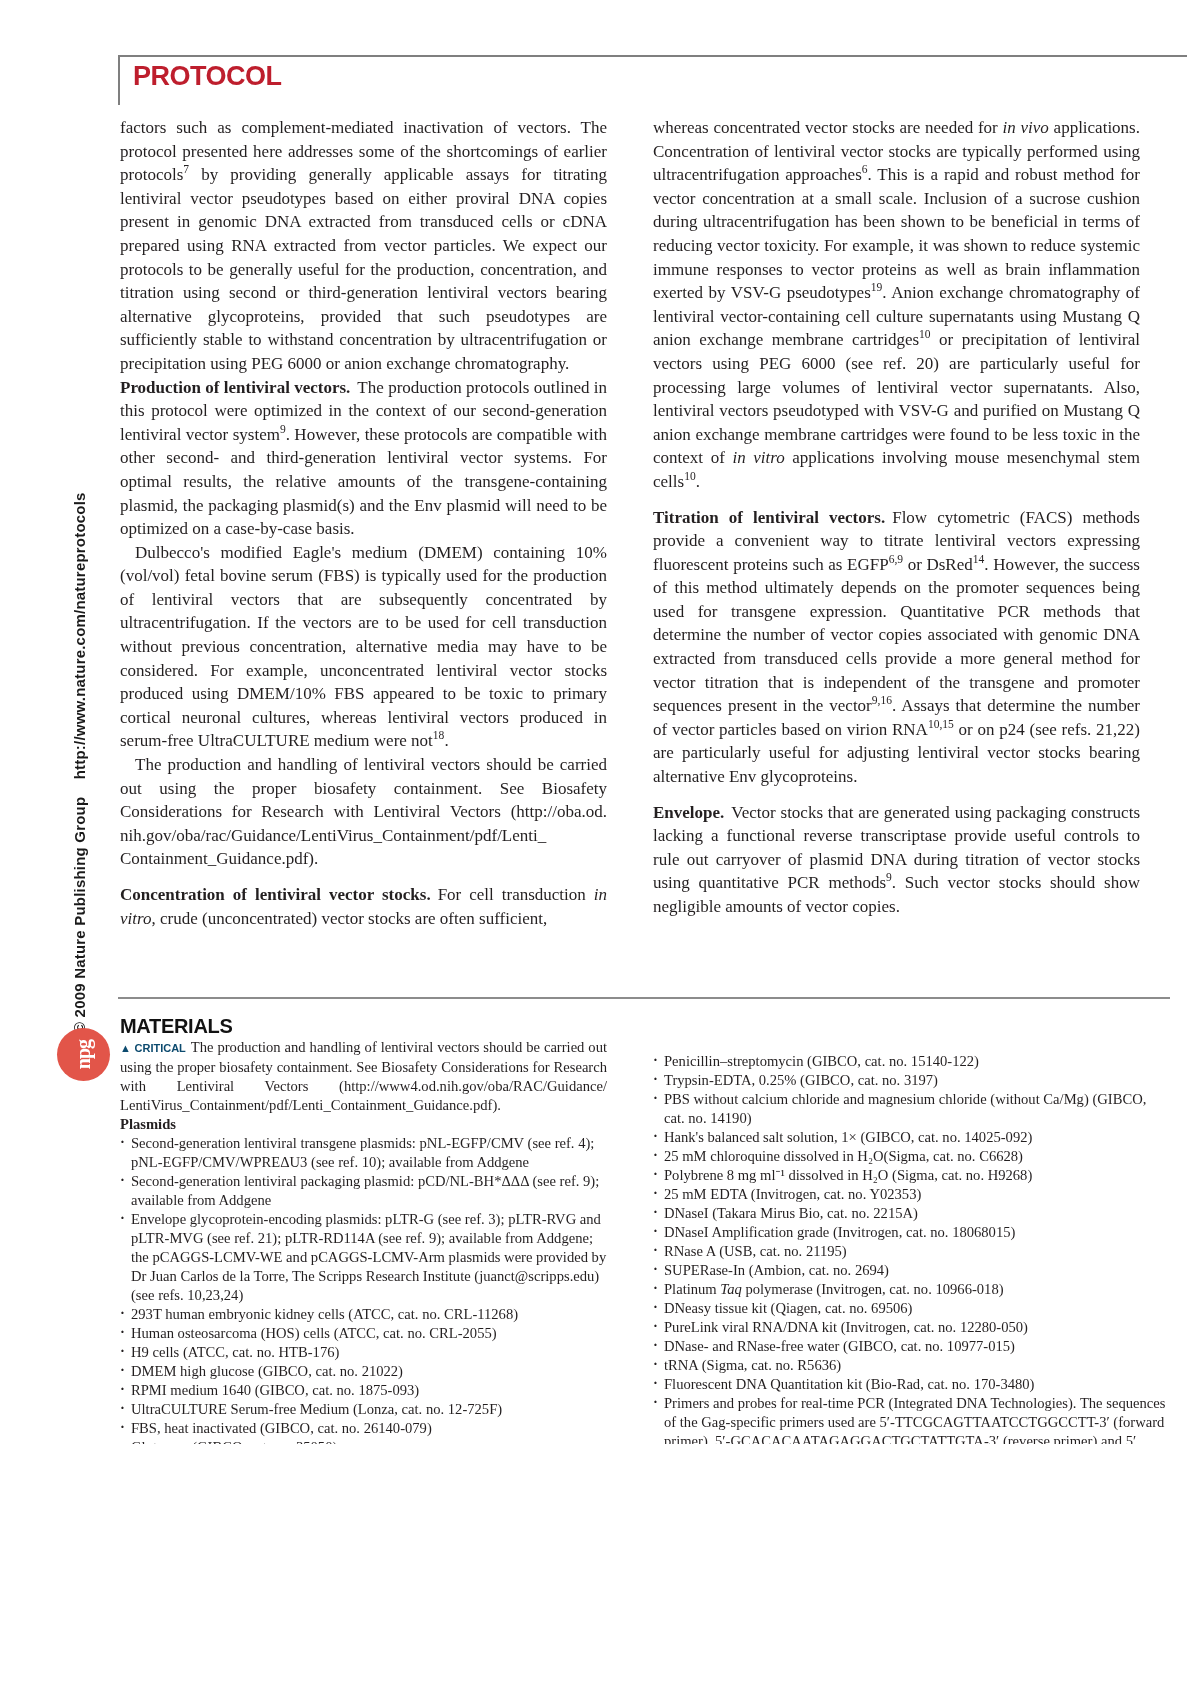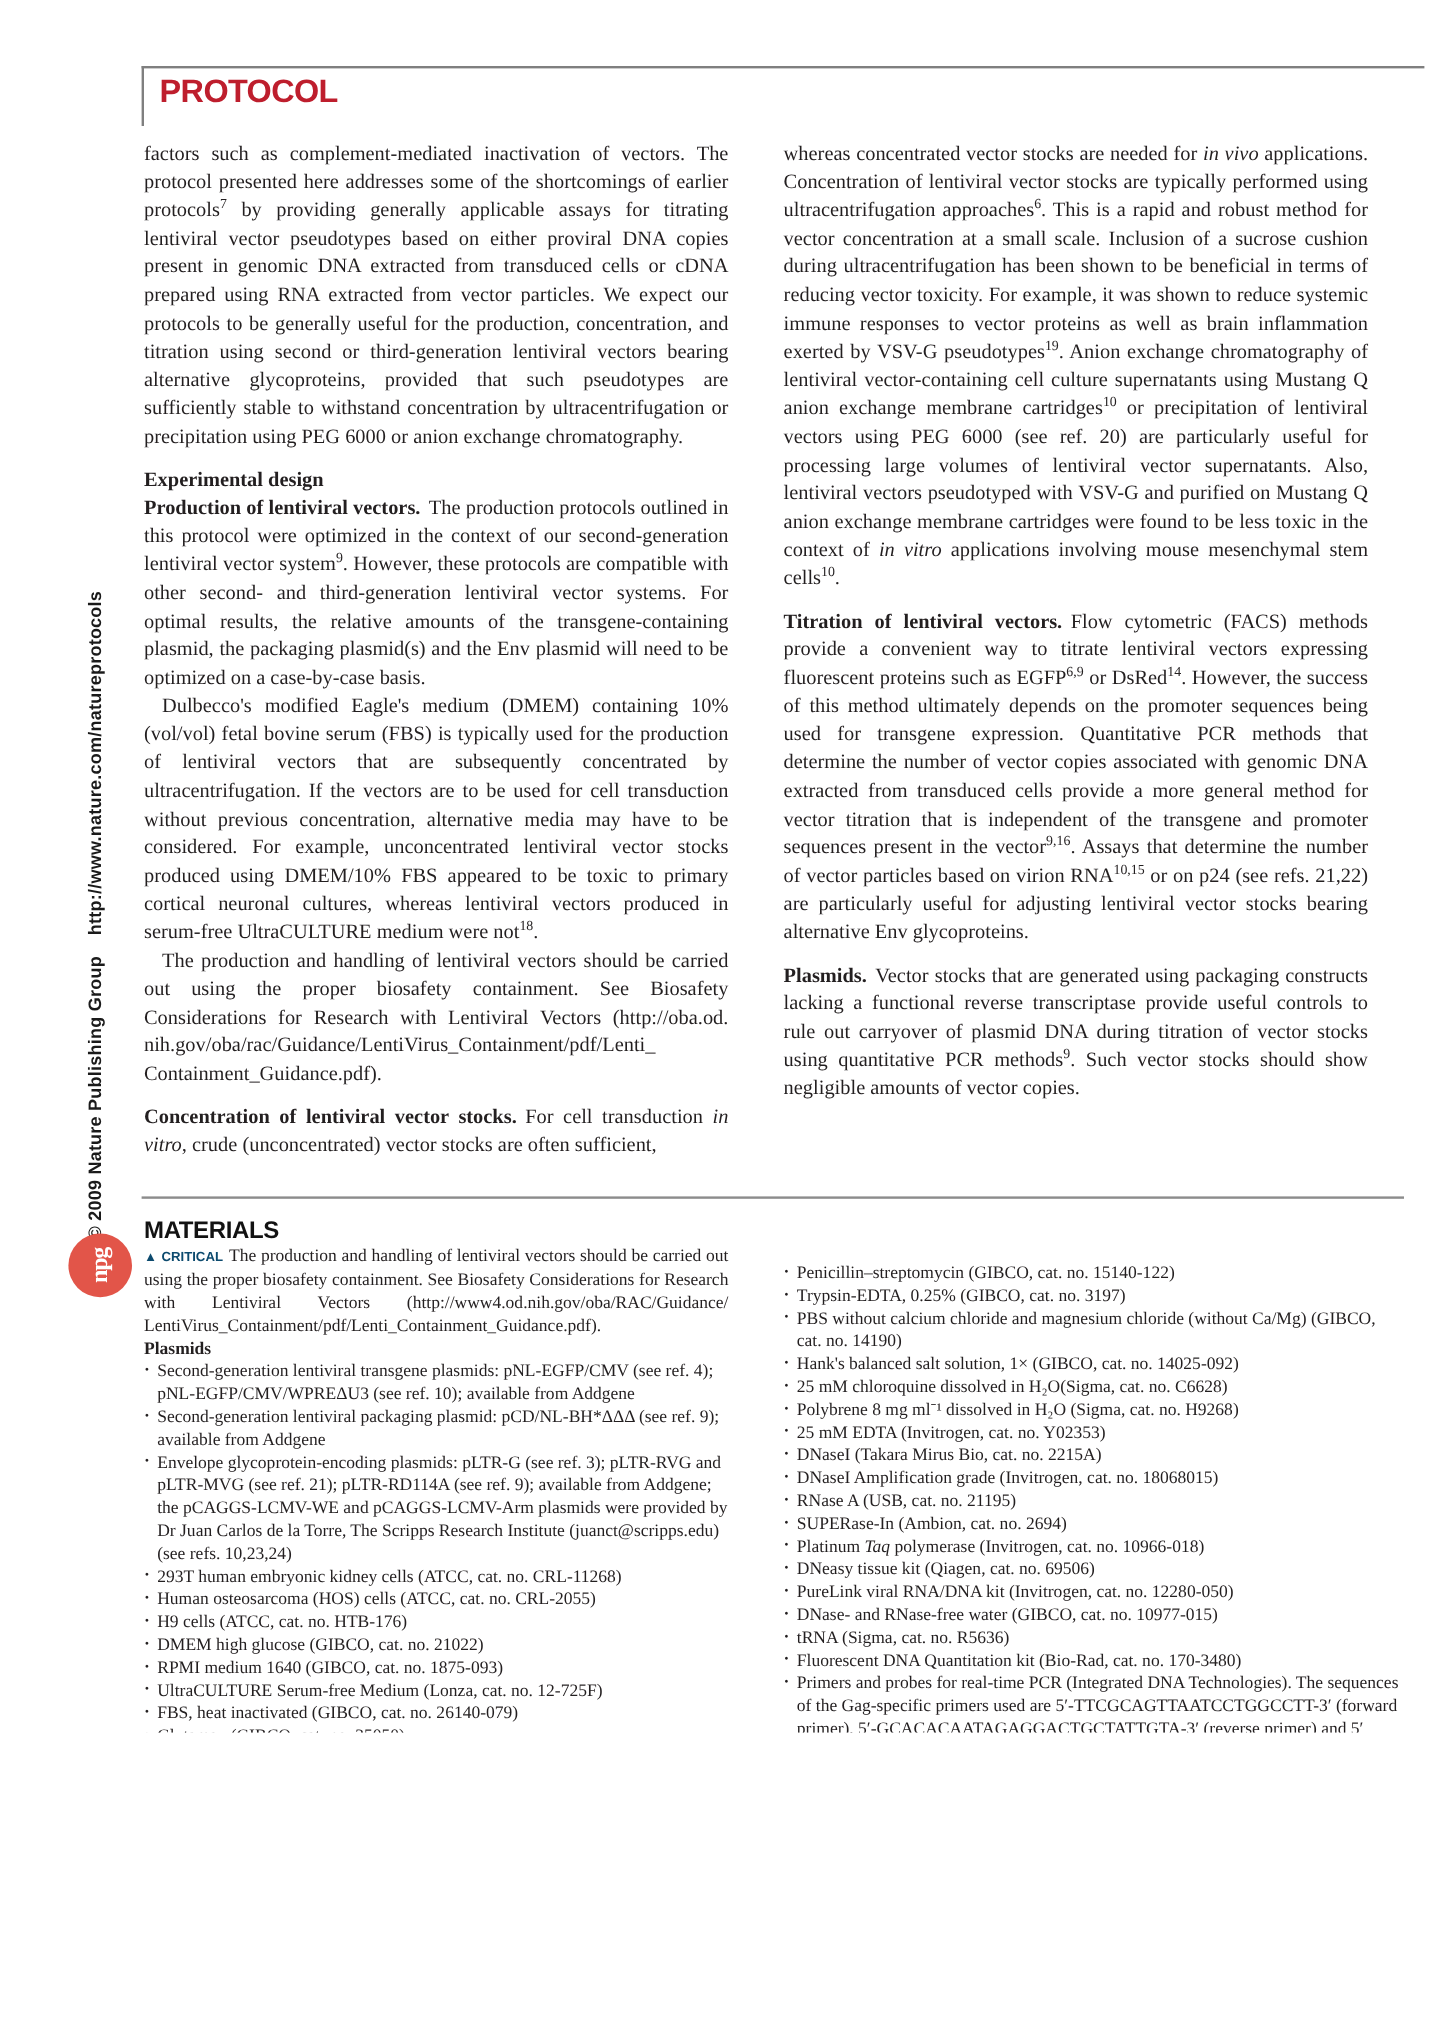--- a/index.html
+++ b/index.html
@@ -91,31 +91,30 @@
   <div class="kicker-rule-v"></div>
   <div class="kicker">PROTOCOL</div>
 
   <div class="sidebar-text">© 2009 Nature Publishing Group    http://www.nature.com/natureprotocols</div>
   <div class="npg-logo">
     <span class="npg-text">npg</span>
   </div>
 
   <div class="col col-left">
     <p class="para"><span>factors such as complement-mediated inactivation of vectors. The protocol presented here addresses some of the shortcomings of earlier protocols</span><sup>7</sup><span> by providing generally applicable assays for titrating lentiviral vector pseudotypes based on either proviral DNA copies present in genomic DNA extracted from transduced cells or cDNA prepared using RNA extracted from vector particles. We expect our protocols to be generally useful for the production, concentration, and titration using second or third-generation lentiviral vectors bearing alternative glycoproteins, provided that such pseudotypes are sufficiently stable to withstand concentration by ultracentrifugation or precipitation using PEG 6000 or anion exchange chromatography.</span></p>
-    <h3 class="subhead">Experimental design</h3>
     <p class="para"><span class="b">Production of lentiviral vectors.</span><span>The production protocols outlined in this protocol were optimized in the context of our second-generation lentiviral vector system</span><sup>9</sup><span>. However, these protocols are compatible with other second- and third-generation lentiviral vector systems. For optimal results, the relative amounts of the transgene-containing plasmid, the packaging plasmid(s) and the Env plasmid will need to be optimized on a case-by-case basis.</span></p>
     <p class="para indent"><span>Dulbecco's modified Eagle's medium (DMEM) containing 10% (vol/vol) fetal bovine serum (FBS) is typically used for the production of lentiviral vectors that are subsequently concentrated by ultracentrifugation. If the vectors are to be used for cell transduction without previous concentration, alternative media may have to be considered. For example, unconcentrated lentiviral vector stocks produced using DMEM/10% FBS appeared to be toxic to primary cortical neuronal cultures, whereas lentiviral vectors produced in serum-free UltraCULTURE medium were not</span><sup>18</sup><span>.</span></p>
     <p class="para indent"><span>The production and handling of lentiviral vectors should be carried out using the proper biosafety containment. See Biosafety Considerations for Research with Lentiviral Vectors (http://oba.od. nih.gov/oba/rac/Guidance/LentiVirus_Containment/pdf/Lenti_ Containment_Guidance.pdf).</span></p>
     <p class="para gap"><span class="b">Concentration of lentiviral vector stocks.</span><span>For cell transduction </span><span class="i">in vitro</span><span>, crude (unconcentrated) vector stocks are often sufficient,</span></p>
   </div>
 
   <div class="col col-right">
     <p class="para"><span>whereas concentrated vector stocks are needed for </span><span class="i">in vivo</span><span> applications. Concentration of lentiviral vector stocks are typically performed using ultracentrifugation approaches</span><sup>6</sup><span>. This is a rapid and robust method for vector concentration at a small scale. Inclusion of a sucrose cushion during ultracentrifugation has been shown to be beneficial in terms of reducing vector toxicity. For example, it was shown to reduce systemic immune responses to vector proteins as well as brain inflammation exerted by VSV-G pseudotypes</span><sup>19</sup><span>. Anion exchange chromatography of lentiviral vector-containing cell culture supernatants using Mustang Q anion exchange membrane cartridges</span><sup>10</sup><span> or precipitation of lentiviral vectors using PEG 6000 (see ref. 20) are particularly useful for processing large volumes of lentiviral vector supernatants. Also, lentiviral vectors pseudotyped with VSV-G and purified on Mustang Q anion exchange membrane cartridges were found to be less toxic in the context of </span><span class="i">in vitro</span><span> applications involving mouse mesenchymal stem cells</span><sup>10</sup><span>.</span></p>
     <p class="para gap"><span class="b">Titration of lentiviral vectors.</span><span>Flow cytometric (FACS) methods provide a convenient way to titrate lentiviral vectors expressing fluorescent proteins such as EGFP</span><sup>6,9</sup><span> or DsRed</span><sup>14</sup><span>. However, the success of this method ultimately depends on the promoter sequences being used for transgene expression. Quantitative PCR methods that determine the number of vector copies associated with genomic DNA extracted from transduced cells provide a more general method for vector titration that is independent of the transgene and promoter sequences present in the vector</span><sup>9,16</sup><span>. Assays that determine the number of vector particles based on virion RNA</span><sup>10,15</sup><span> or on p24 (see refs. 21,22) are particularly useful for adjusting lentiviral vector stocks bearing alternative Env glycoproteins.</span></p>
-    <p class="para gap"><span class="b">Plasmids.</span><span>Vector stocks that are generated using packaging constructs lacking a functional reverse transcriptase provide useful controls to rule out carryover of plasmid DNA during titration of vector stocks using quantitative PCR methods</span><sup>9</sup><span>. Such vector stocks should show negligible amounts of vector copies.</span></p>
+    <p class="para gap"><span class="b">Envelope.</span><span>Vector stocks that are generated using packaging constructs lacking a functional reverse transcriptase provide useful controls to rule out carryover of plasmid DNA during titration of vector stocks using quantitative PCR methods</span><sup>9</sup><span>. Such vector stocks should show negligible amounts of vector copies.</span></p>
   </div>
 
   <div class="mid-rule"></div>
 
   <div class="materials">
     <h2 class="materials-title">MATERIALS</h2>
     <div class="materials-left">
       <p class="critical-para"><span class="critical">▲ CRITICAL</span><span>The production and handling of lentiviral vectors should be carried out using the proper biosafety containment. See Biosafety Considerations for Research with Lentiviral Vectors (http://www4.od.nih.gov/oba/RAC/Guidance/ LentiVirus_Containment/pdf/Lenti_Containment_Guidance.pdf).</span></p>
       <h4 class="plasmids-heading">Plasmids</h4>
       <div class="bullet-list">

